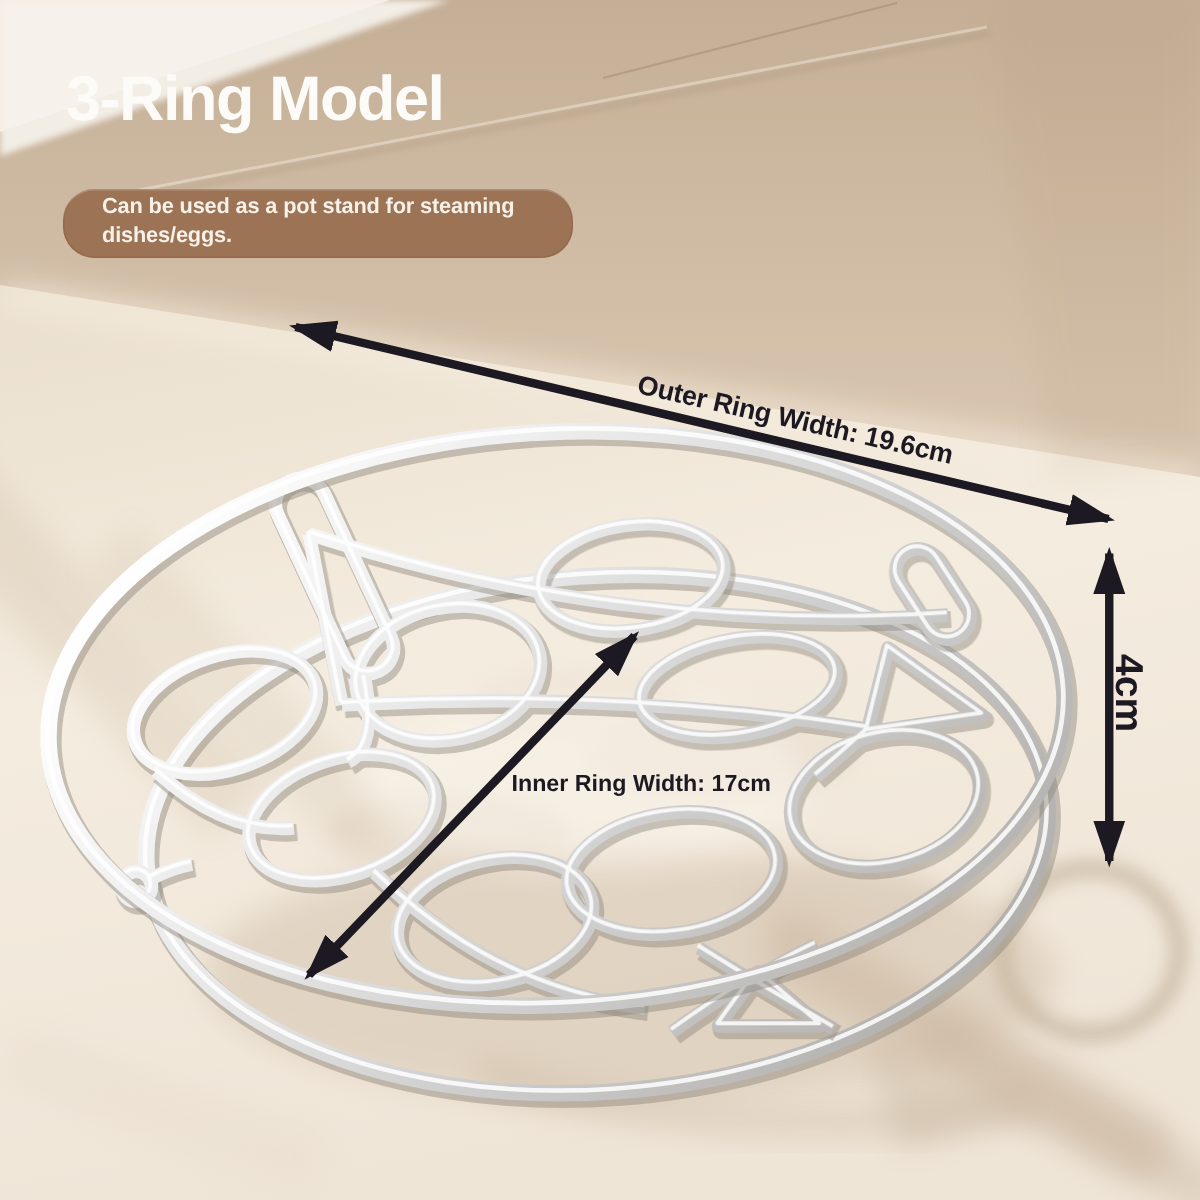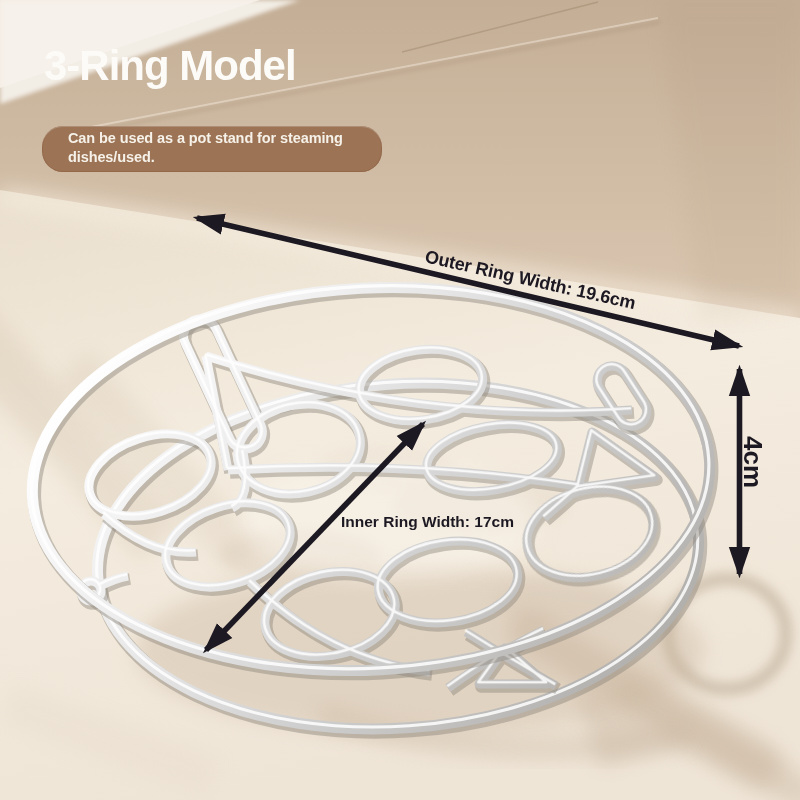--- a/index.html
+++ b/index.html
@@ -158,16 +158,16 @@
 
   <g>
     <line class="ink-line" x1="739.5" y1="369" x2="739.5" y2="574" marker-start="url(#ah)" marker-end="url(#ah)"></line>
     <text class="lbl" x="744" y="436" font-size="26" transform="rotate(90 744 436)">4cm</text>
   </g>
 </svg>
 
 <div class="title">3-Ring Model</div>
 
 <div class="badge">
-  <span>Can be used as a pot stand for steaming dishes/used.</span>
+  <span>Can be used as a pot stand for steaming dishes/eggs.</span>
 </div>
 
 </div>
 
 </body></html>

